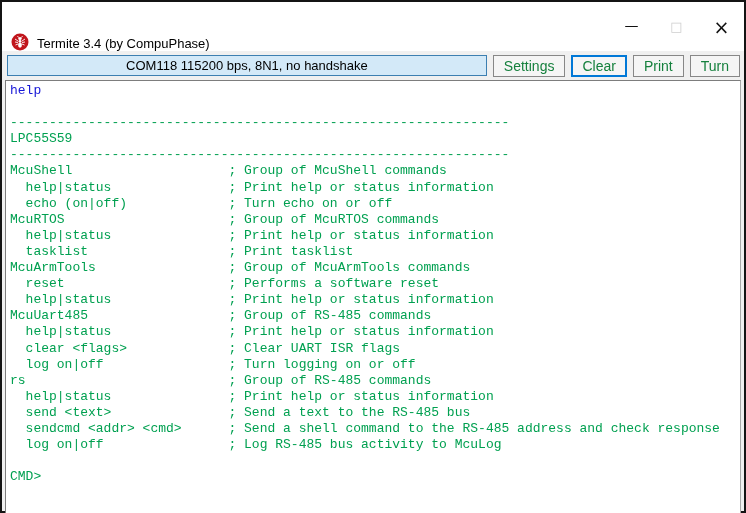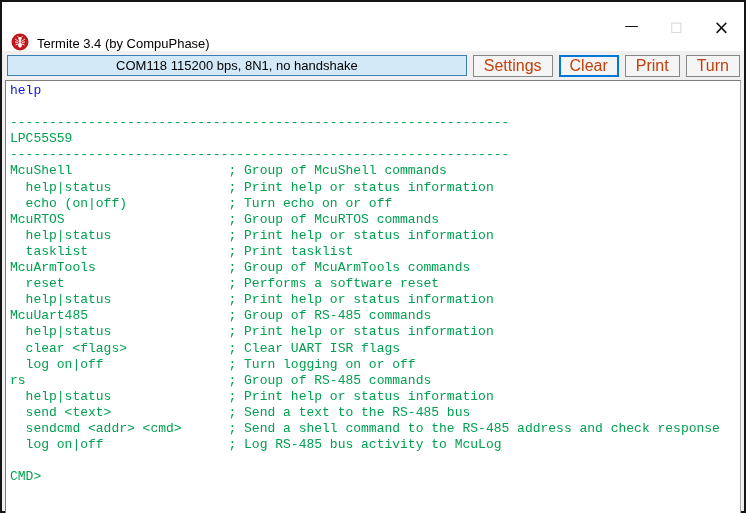--- a/index.html
+++ b/index.html
@@ -36,21 +36,21 @@
   .port-field{
     flex:1;height:21px;
     background:var(--portbg,#d3e9f8);
     border:1px solid var(--portborder,#3c7fb1);
     display:flex;align-items:center;justify-content:center;
     font-size:13px;color:#000;
   }
   .tb-btn{
     height:22px;padding:0 10px;
     background:#f5f5f5;border:1px solid #878787;
-    font-family:"Liberation Sans",sans-serif;font-size:16px;color:#c2410c;
+    font-family:"Liberation Sans",sans-serif;font-size:14px;color:#15803d;
     display:flex;align-items:center;justify-content:center;
   }
   .tb-btn.default{border:2px solid var(--accent,#0078d7);padding:0 9px;text-align:right;}
   
   .terminal{
     margin:0 3px;height:478px;
     background:#ffffff;
     border-top:1px solid #7d7d7d;border-left:1px solid #7d7d7d;
     border-right:1px solid #a9a9a9;border-bottom:1px solid #a9a9a9;
     overflow:hidden;

